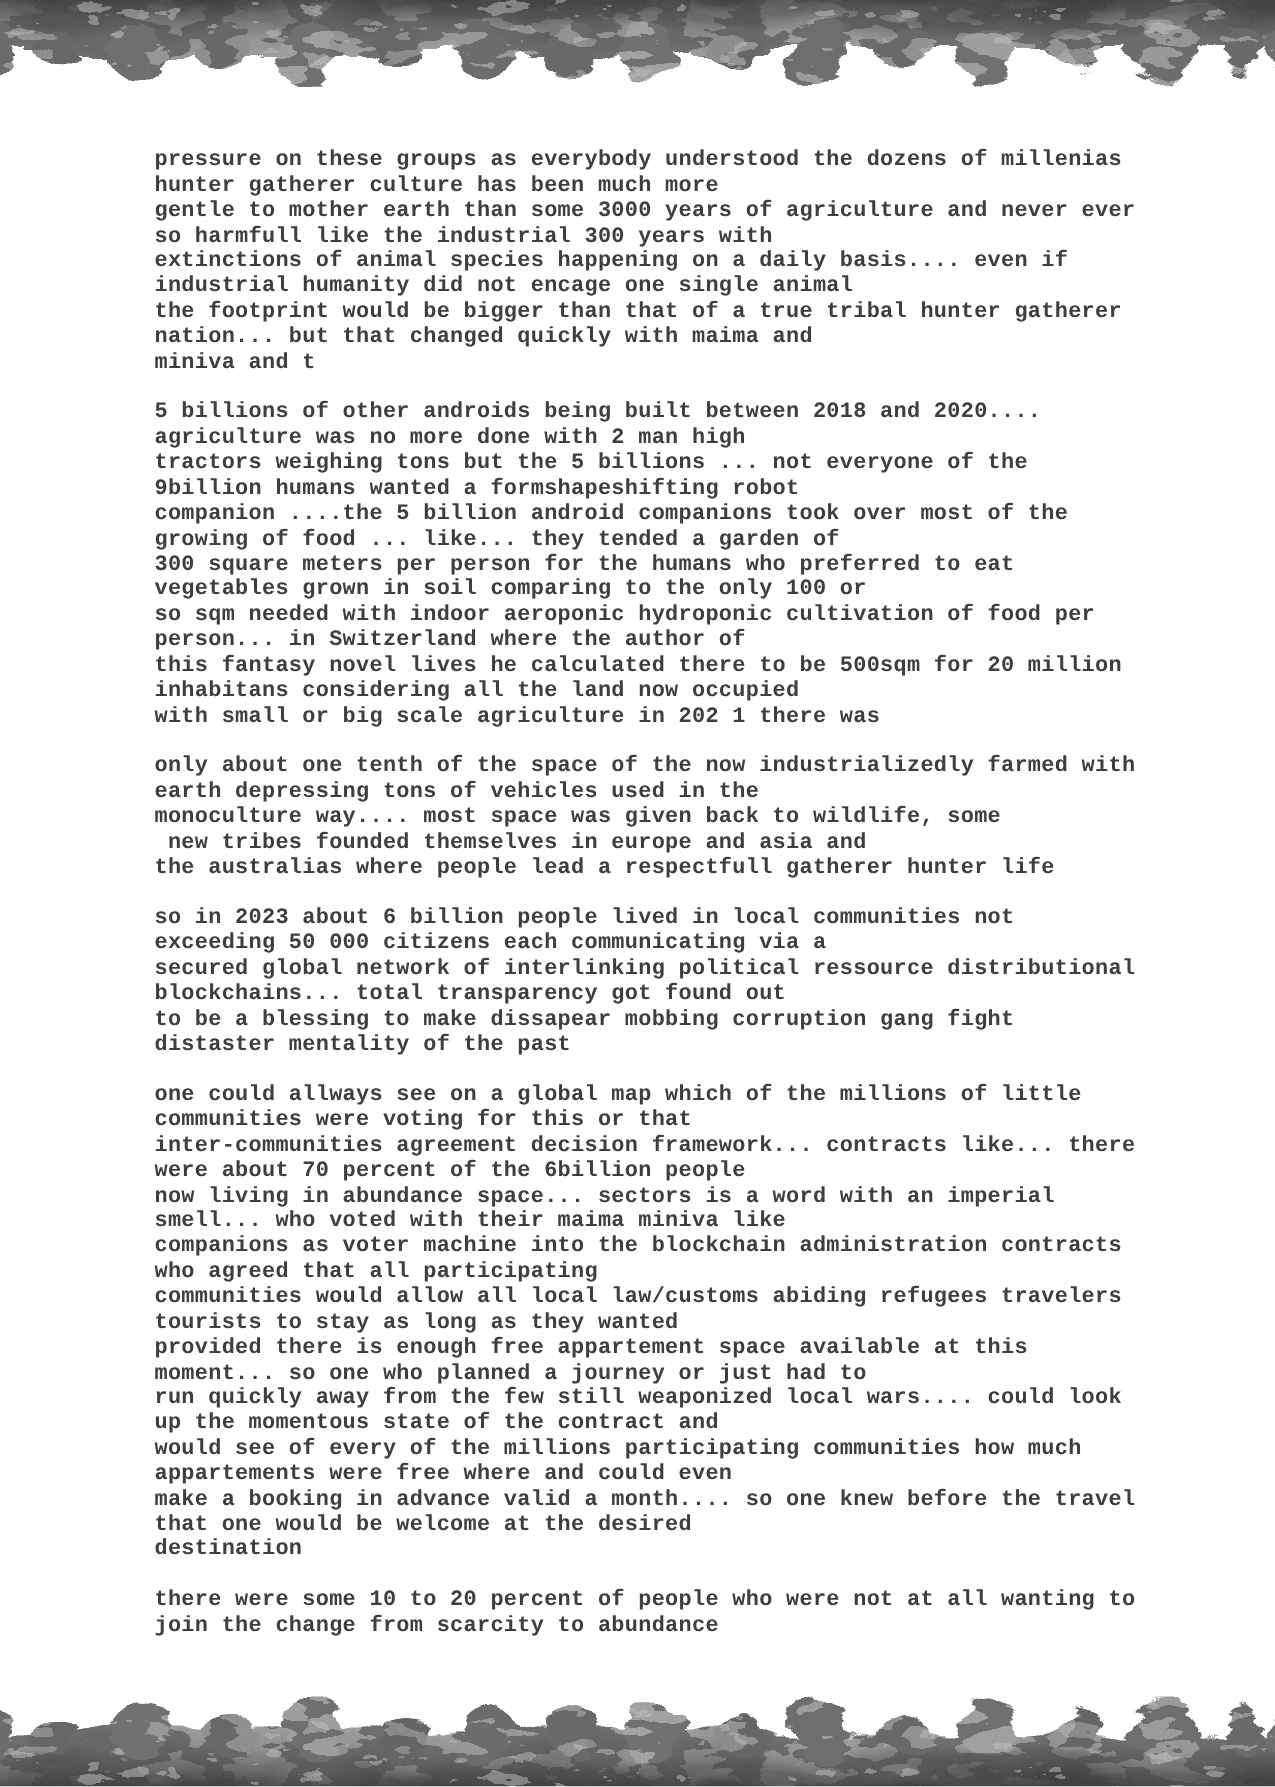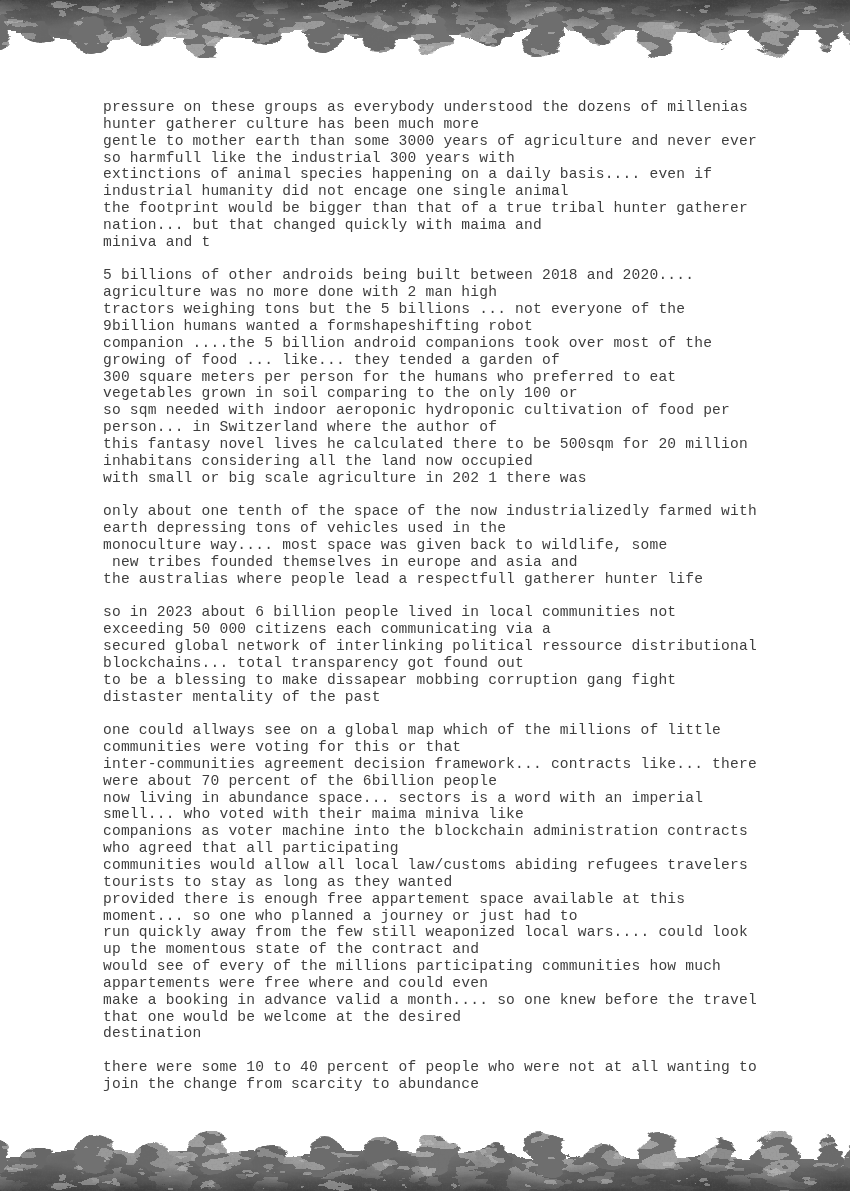--- a/index.html
+++ b/index.html
@@ -28,20 +28,21 @@
     top: 99px;
     width: 720px;
     color: #3e3e3e;
     font-size: 14.6px;
     line-height: 16.85px;
     letter-spacing: 0.2px;
   }
   .content p {
     margin: 0 0 16.85px 0;
     white-space: pre;
+    font-weight: bold;
   }
   .defs-holder { position: absolute; width: 0; height: 0; }
 </style>
 </head>
 <body>
 
 <svg class="defs-holder" aria-hidden="true">
   <defs>
     <linearGradient id="gGrunge" x1="0" y1="0" x2="0" y2="1">
       <stop offset="0" stop-color="#2f2f2f"></stop>
@@ -157,21 +158,21 @@
 tourists to stay as long as they wanted
 provided there is enough free appartement space available at this
 moment... so one who planned a journey or just had to
 run quickly away from the few still weaponized local wars.... could look
 up the momentous state of the contract and
 would see of every of the millions participating communities how much
 appartements were free where and could even
 make a booking in advance valid a month.... so one knew before the travel
 that one would be welcome at the desired
 destination</p>
-  <p>there were some 10 to 40 percent of people who were not at all wanting to
+  <p>there were some 10 to 20 percent of people who were not at all wanting to
 join the change from scarcity to abundance</p>
 </main>
 
 <svg class="border bottom" width="850" height="60" viewBox="0 0 850 60" preserveAspectRatio="none" aria-hidden="true">
   <g filter="url(#fGrunge)">
     <rect x="-40" y="-20" width="930" height="56" fill="url(#gGrunge)"></rect>
     <circle cx="-8" cy="36" r="19" fill="#9a9a9a"></circle>
     <circle cx="40" cy="33" r="15" fill="#8e8e8e"></circle>
     <circle cx="95" cy="37" r="21" fill="#a2a2a2"></circle>
     <circle cx="155" cy="33" r="16" fill="#919191"></circle>

